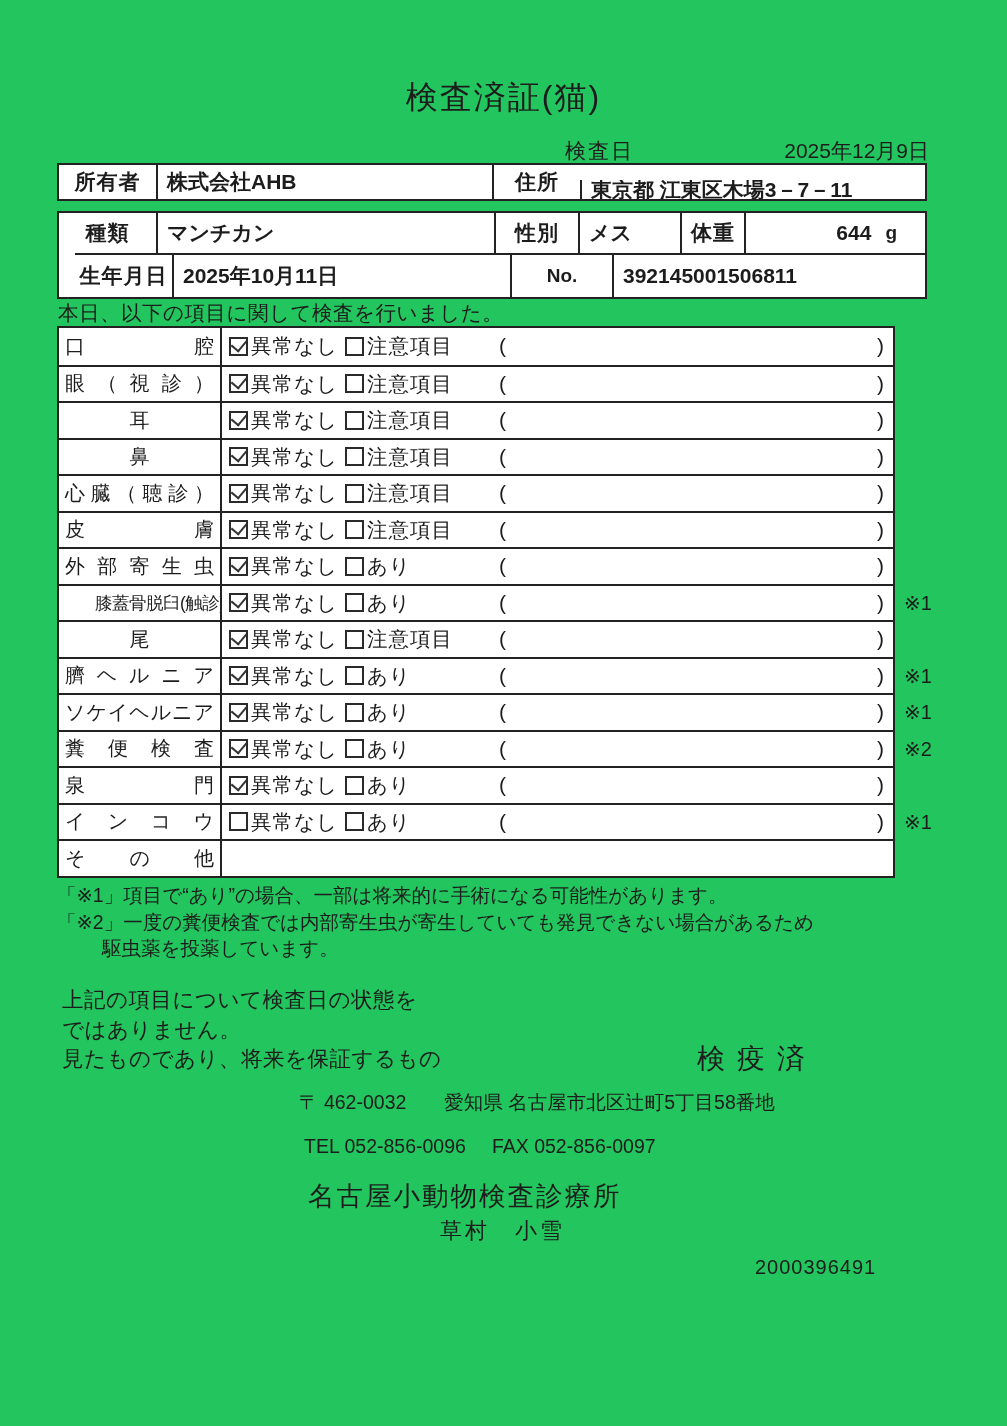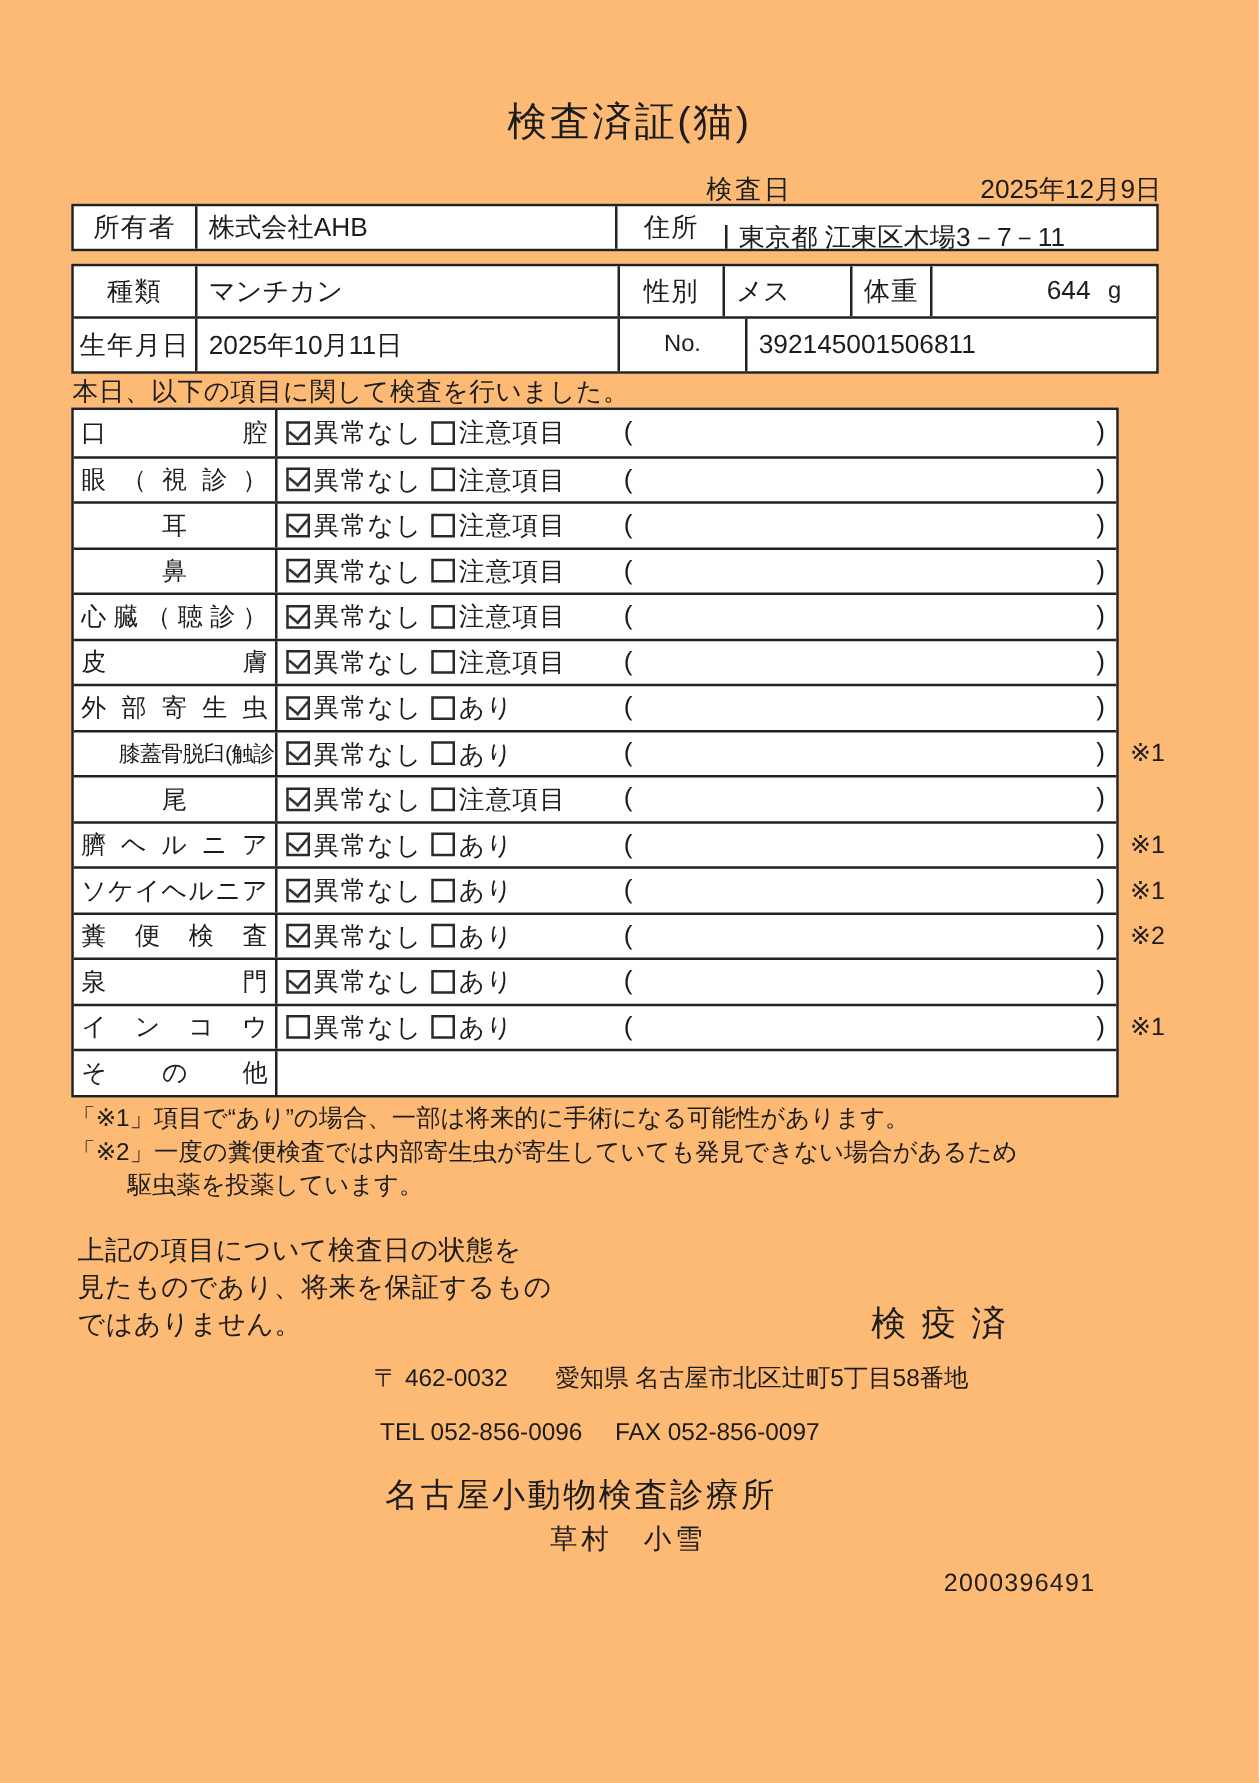--- a/index.html
+++ b/index.html
@@ -1,37 +1,37 @@
 <!DOCTYPE html>
 <html><head>
 <meta charset="utf-8">
 <style>
   html,body{margin:0;padding:0;background:#e8e8e8;}
   .page{
-    position:relative;width:1007px;height:1426px;background:#fdba74;
+    position:relative;width:1007px;height:1426px;background:#22c55e;
     color:#1c1c1c;margin:0 auto;overflow:hidden;
     font-family:"Liberation Sans","DejaVu Sans",sans-serif;
   }
   .abs{position:absolute;}
 
   
   .doc-title{top:76px;left:0;width:100%;text-align:center;font-size:32px;letter-spacing:2px;font-weight:500;}
 
   
   .insp-date-label{top:137px;left:565px;font-size:21px;letter-spacing:2px;}
   .insp-date-value{top:137px;right:78px;font-size:21px;}
 
   
   .tbl{border:2px solid #222;box-sizing:border-box;background:#fff;}
   .trow{display:flex;box-sizing:border-box;}
-  .tcell{box-sizing:border-box;display:flex;align-items:center;font-size:21px;overflow:hidden;white-space:nowrap;}
+  .tcell{box-sizing:border-box;display:flex;align-items:center;font-size:21px;overflow:hidden;white-space:nowrap;font-weight:bold;}
   .tcell.lbl{justify-content:center;letter-spacing:1px;}
   .tcell.val{padding-left:9px;}
   .bl{border-left:2px solid #222;}
-  .bt{border-top:2px solid #222;}
+  .bt{border-top:2px solid #222;margin-left:16px;}
 
   
   .owner-table{top:163px;left:57px;width:870px;height:38px;}
   .owner-table .trow{height:100%;}
   .oc1{width:97px;}
   .oc2{width:336px;}
   .oc3{width:88px;}
   .oc4{flex:1;margin-top:15px;}
 
   
@@ -442,22 +442,22 @@
   </div>
 
   <div class="abs notes">
     <div class="note-line">「※1」項目で“あり”の場合、一部は将来的に手術になる可能性があります。</div>
     <div class="note-line">「※2」一度の糞便検査では内部寄生虫が寄生していても発見できない場合があるため</div>
     <div class="note-line note-indent">駆虫薬を投薬しています。</div>
   </div>
 
   <div class="abs disclaimer">
     <div>上記の項目について検査日の状態を</div>
+    <div>ではありません。</div>
     <div>見たものであり、将来を保証するもの</div>
-    <div>ではありません。</div>
   </div>
 
   <div class="abs stamp">検疫済</div>
 
   <div class="abs postal-line">
     <span>〒 462-0032</span><span class="postal-address">愛知県 名古屋市北区辻町5丁目58番地</span>
   </div>
   <div class="abs tel-line">
     <span>TEL 052-856-0096</span><span class="fax-part">FAX 052-856-0097</span>
   </div>

